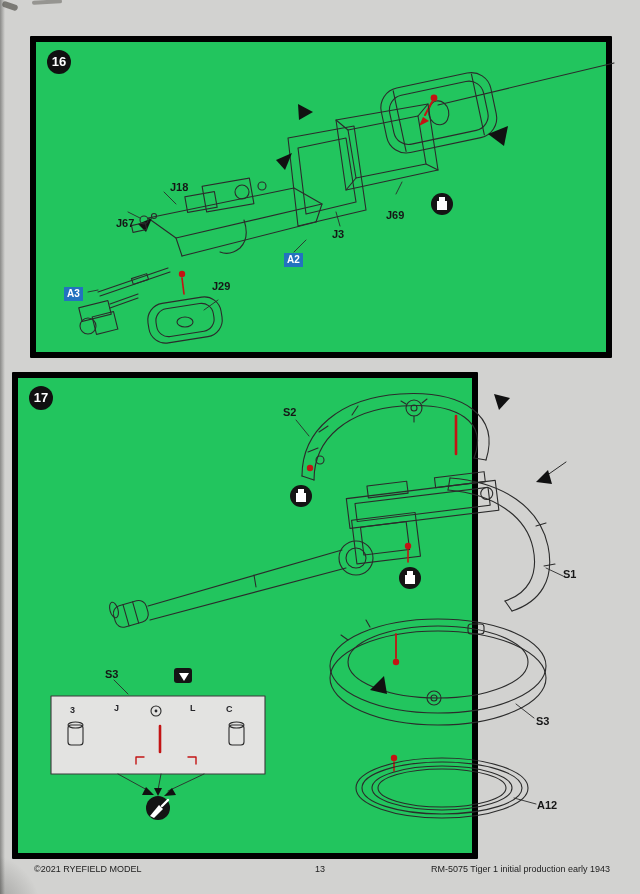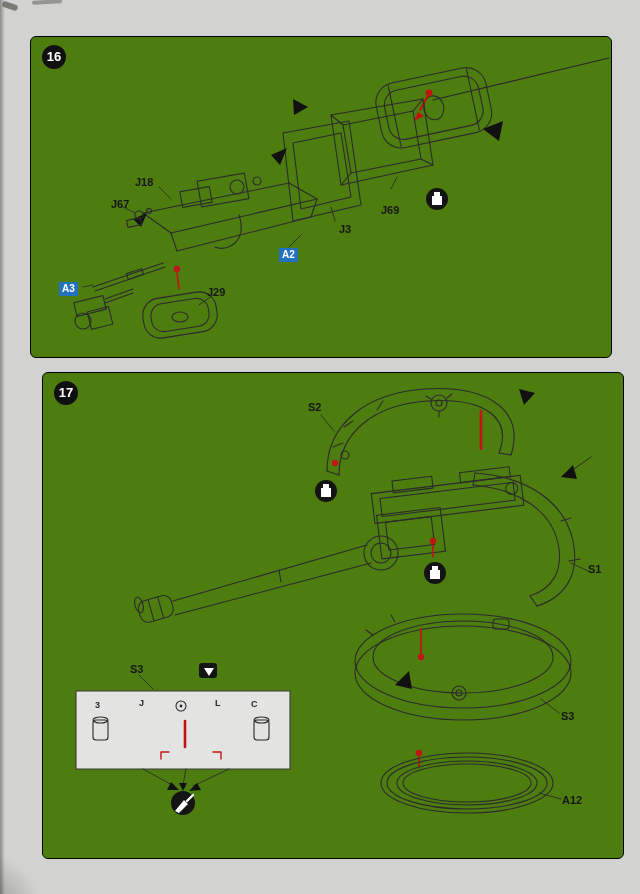--- a/index.html
+++ b/index.html
@@ -10,23 +10,23 @@
   
   .edge-left { position:absolute; left:0; top:0; width:5px; height:100%;
     background:linear-gradient(to right, rgba(50,50,48,.45), rgba(50,50,48,0)); }
   .smudge-1 { position:absolute; left:2px; top:3px; width:16px; height:6px;
     background:#55544f; transform:rotate(18deg); border-radius:3px; opacity:.7; }
   .smudge-2 { position:absolute; left:32px; top:0; width:30px; height:4px;
     background:#6e6d68; transform:rotate(-3deg); border-radius:2px; opacity:.6; }
   .corner-shadow { position:absolute; left:-18px; bottom:-18px; width:60px; height:60px;
     background:radial-gradient(circle at 0 100%, rgba(40,40,38,.4), rgba(40,40,38,0) 70%); }
 
-  .step-box { position:absolute; background:#4d7c0f; border:1px solid #000000; border-radius:6px; }
+  .step-box { position:absolute; background:#22c55e; border:6px solid #000000; border-radius:1px; }
   #box16 { left:30px; top:36px;  width:582px; height:322px; }
-  #box17 { left:42px; top:372px; width:582px; height:487px;text-decoration:underline; }
+  #box17 { left:12px; top:372px; width:466px; height:487px;text-decoration:underline; }
   .step-box svg { position:absolute; left:0; top:0; }
 
   .step-circle { position:absolute; left:11px; top:8px; width:24px; height:24px;
     background:#101010; border-radius:50%; color:#fff; text-align:center;
     font:700 13px/24px "Liberation Sans", sans-serif; }
 
   .part-label { position:absolute; font:700 11px "Liberation Sans", sans-serif; color:#161616; }
   .hl-label   { position:absolute; font:700 10px/14px "Liberation Sans", sans-serif;
     color:#ffffff; background:#2372bf; padding:0 3px; }
   .inset-mark { position:absolute; font:600 9px "Liberation Sans", sans-serif; color:#26262a; }
@@ -138,25 +138,25 @@
         </g>
 
         <g>
           <circle cx="406" cy="162" r="11" fill="#141414" stroke="none"></circle>
           <path d="M403,155 h6 v4 h2 v9 h-10 v-9 h2 z" fill="#fff" stroke="none"></path>
         </g>
       </g>
     </svg>
 
     <div class="step-circle">16</div>
-    <span class="part-label" style="left:104px; top:139px">J18</span>
-    <span class="part-label" style="left:80px;  top:161px">J67</span>
-    <span class="part-label" style="left:308px; top:186px">J3</span>
+    <span class="part-label" style="left:134px; top:139px">J18</span>
+    <span class="part-label" style="left:80px;  top:175px">J67</span>
+    <span class="part-label" style="left:296px; top:186px">J3</span>
     <span class="part-label" style="left:350px; top:167px">J69</span>
-    <span class="part-label" style="left:176px; top:249px">J29</span>
+    <span class="part-label" style="left:176px; top:238px">J29</span>
     <span class="hl-label" style="left:248px; top:211px">A2</span>
     <span class="hl-label" style="left:28px;  top:245px">A3</span>
   </section>
 
   <section class="step-box" id="box17">
     <svg width="582" height="485" viewBox="0 0 582 485">
       <g stroke="#2b2b2b" fill="none" stroke-width="1.1" stroke-linejoin="round" stroke-linecap="round">
 
         <g>
           <path d="M284,98 C284,52 322,20 382,16 C446,12 482,38 468,82"></path>
@@ -299,13 +299,18 @@
     <span class="part-label" style="left:518px; top:337px">S3</span>
     <span class="part-label" style="left:87px;  top:290px">S3</span>
     <span class="part-label" style="left:519px; top:421px">A12</span>
 
     <span class="inset-mark" style="left:52px;  top:327px">3</span>
     <span class="inset-mark" style="left:96px;  top:325px">J</span>
     <span class="inset-mark" style="left:172px; top:325px">L</span>
     <span class="inset-mark" style="left:208px; top:326px">C</span>
   </section>
 
+  <footer class="footer">
+    <span class="f-left">©2021 RYEFIELD MODEL</span>
+    <span class="f-center">13</span>
+    <span class="f-right">RM-5075  Tiger 1 initial production early 1943</span>
+  </footer>
 </div>
 
 </body></html>

